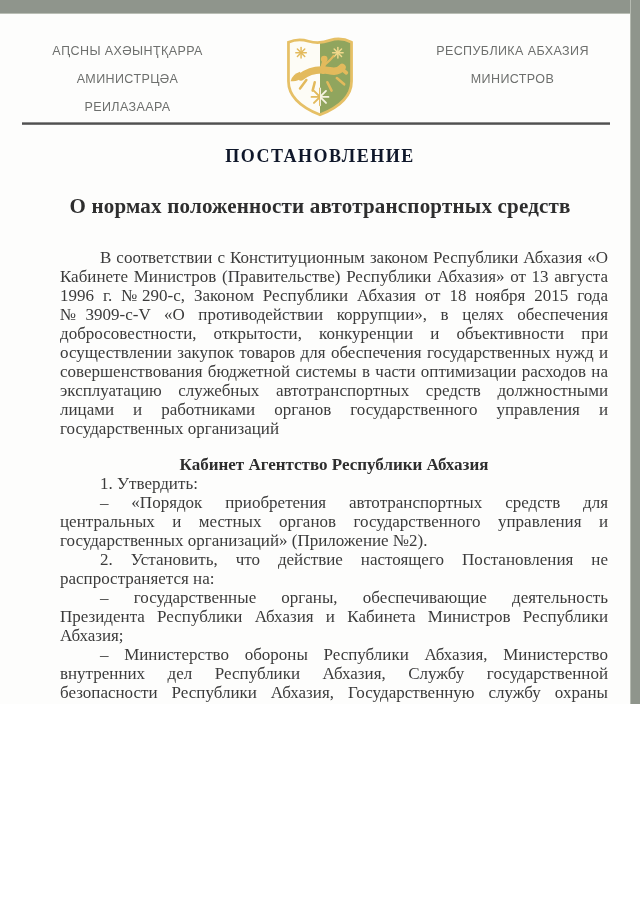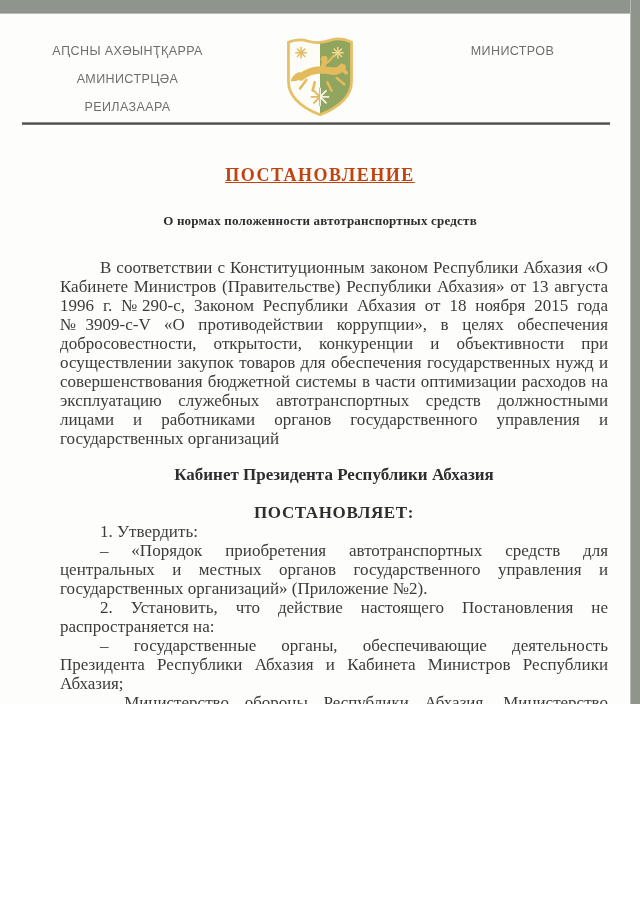--- a/index.html
+++ b/index.html
@@ -49,32 +49,31 @@
   .emblem-wrap { margin-top: -7px; width: 70px; flex: 0 0 auto; }
 
   .rule {
     margin: 0 30px 0 22px;
     height: 3px;
     background: linear-gradient(#a8a8a8, #474747 55%, #8f8f8f);
   }
 
   
   .doc-title {
-    margin-top: 40px;
+    margin-top: 21px;
     text-align: center;
     font-size: 18px;
     font-weight: bold;
     letter-spacing: 1.5px;
-    color: #c2410c;
-    text-decoration: underline;
+    color: #0f172a;
   }
   .doc-subtitle {
     margin-top: 27px;
     text-align: center;
-    font-size: 13px;
+    font-size: 21px;
     font-weight: bold;
     letter-spacing: 0.2px;
     color: #2e2e2e;
   }
   .body-col {
     margin: 0 32px 0 60px; 
     color: #3b3b3b;
     font-size: 17px;
     line-height: 19px;
   }
@@ -174,33 +173,33 @@
               <path d="M37,24 q-2,6 -1,9" stroke="#e3ba5c" stroke-width="4.5" fill="none" stroke-linecap="round"></path>
               <path d="M38,26 q5,-4 8,-8" stroke="#e3ba5c" stroke-width="2" fill="none" stroke-linecap="round"></path>
             </g>
           </g>
 
           <path d="M3,5 Q12,1 22,4 Q32,7 43,3 Q53,0 63,5 L63,42 Q63,62 33,74 Q3,62 3,42 Z" fill="none" stroke="#e6c066" stroke-width="2.6"></path>
         </svg>
       </div>
 
       <div class="head-col">
+        <div class="hl">РЕСПУБЛИКА АБХАЗИЯ</div>
         <div class="hl">МИНИСТРОВ</div>
       </div>
     </div>
 
     <div class="rule"></div>
 
     <div class="doc-title">ПОСТАНОВЛЕНИЕ</div>
     <div class="doc-subtitle">О нормах положенности автотранспортных средств</div>
 
     <div class="body-col">
       <p class="preamble">В соответствии с Конституционным законом Республики Абхазия «О Кабинете Министров (Правительстве) Республики Абхазия» от 13 августа 1996 г. №290-с, Законом Республики Абхазия от 18 ноября 2015 года №3909-с-V «О противодействии коррупции», в целях обеспечения добросовестности, открытости, конкуренции и объективности при осуществлении закупок товаров для обеспечения государственных нужд и совершенствования бюджетной системы в части оптимизации расходов на эксплуатацию служебных автотранспортных средств должностными лицами и работниками органов государственного управления и государственных организаций</p>
-      <p class="authority">Кабинет Президента Республики Абхазия</p>
-      <p class="resolves">ПОСТАНОВЛЯЕТ:</p>
+      <p class="authority">Кабинет Агентство Республики Абхазия</p>
 
       <div class="items">
         <p>1. Утвердить:</p>
         <p>– «Порядок приобретения автотранспортных средств для центральных и местных органов государственного управления и государственных организаций» (Приложение №2).</p>
         <p>2. Установить, что действие настоящего Постановления не распространяется на:</p>
         <p>– государственные органы, обеспечивающие деятельность Президента Республики Абхазия и Кабинета Министров Республики Абхазия;</p>
         <p>– Министерство обороны Республики Абхазия, Министерство внутренних дел Республики Абхазия, Службу государственной безопасности Республики Абхазия, Государственную службу охраны Республики Абхазия, Агентство правительственной связи Республики Абхазия, Министерство по чрезвычайным ситуациям Республики Абхазия, специальные формирования и органы, создаваемые в военное время;</p>
       </div>
     </div>
 

